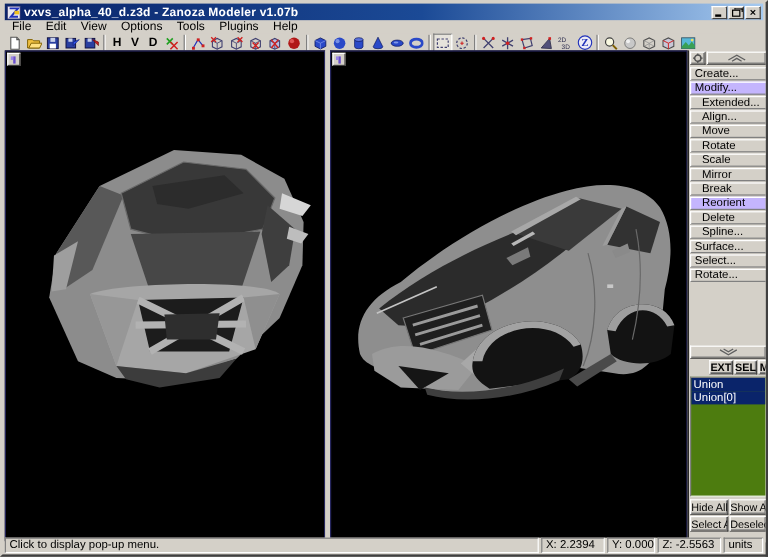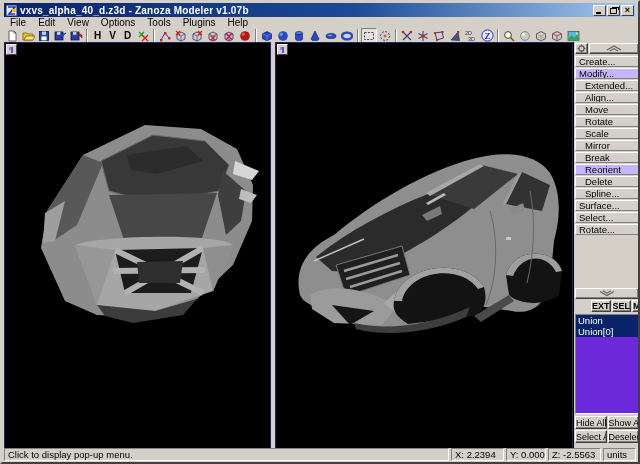--- a/index.html
+++ b/index.html
@@ -55,21 +55,21 @@
   .btn3d { background:#d4d0c8; border:1px solid; border-color:#fff #404040 #404040 #fff;
     box-shadow:inset -1px -1px 0 #808080; font-size:9px; text-align:center; }
   .rp-menu { margin-top:1px; }
   .rp-item { height:11px; line-height:10px; font-size:9.5px; padding-left:3px; margin:0 1px 1px 1px;
     background:#d4d0c8; border:1px solid; border-color:#fff #808080 #808080 #fff; white-space:nowrap; overflow:hidden; }
   .rp-item.indent { padding-left:9px; }
   .rp-item.active { background:#c4b5fd; }
   .rp-gap { height:52px; }
   .rp-filters { display:flex; gap:1px; padding:1px;margin-left:16px; }
   .rp-filters .btn3d { flex:1; height:12px; line-height:11px; font-weight:bold; }
-  .rp-list { margin:1px; height:100px; background:#6d28d9; border:1px solid; border-color:#808080 #fff #fff #808080; overflow:hidden; }
+  .rp-list { margin:1px; height:100px; background:#4d7c0f; border:1px solid; border-color:#808080 #fff #fff #808080; overflow:hidden; }
   .rp-list .obj { height:11px; line-height:11px; padding-left:2px; font-size:9.5px;
     background:#0a246a; color:#fff; white-space:nowrap; }
   .rp-actions { display:grid; grid-template-columns:1fr 1fr; gap:1px; padding:1px; margin-top:1px; }
   .rp-actions .btn3d { height:13px; line-height:12px; font-size:9px; white-space:nowrap; overflow:hidden; }
 
   
   .statusbar { position:absolute; left:2px; right:2px; bottom:1px; height:13px; display:flex; gap:2px;
     background:#d4d0c8; align-items:stretch; }
   .sfield { border:1px solid; border-color:#808080 #fff #fff #808080; padding:0 3px; line-height:11px;
     font-size:9.5px; white-space:nowrap; overflow:hidden; }

